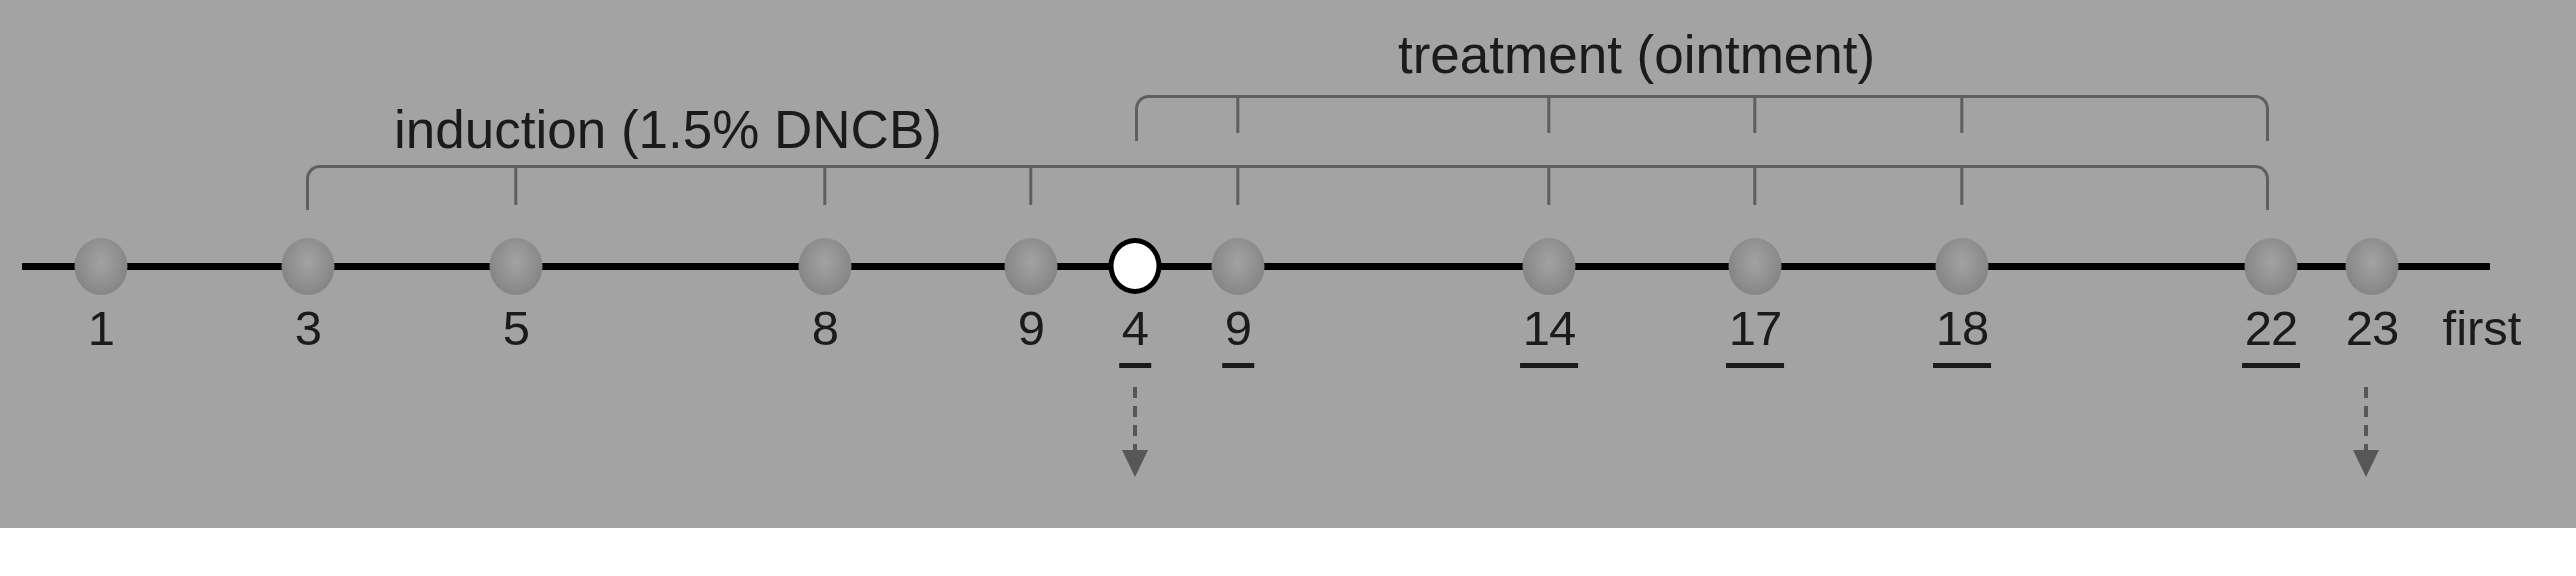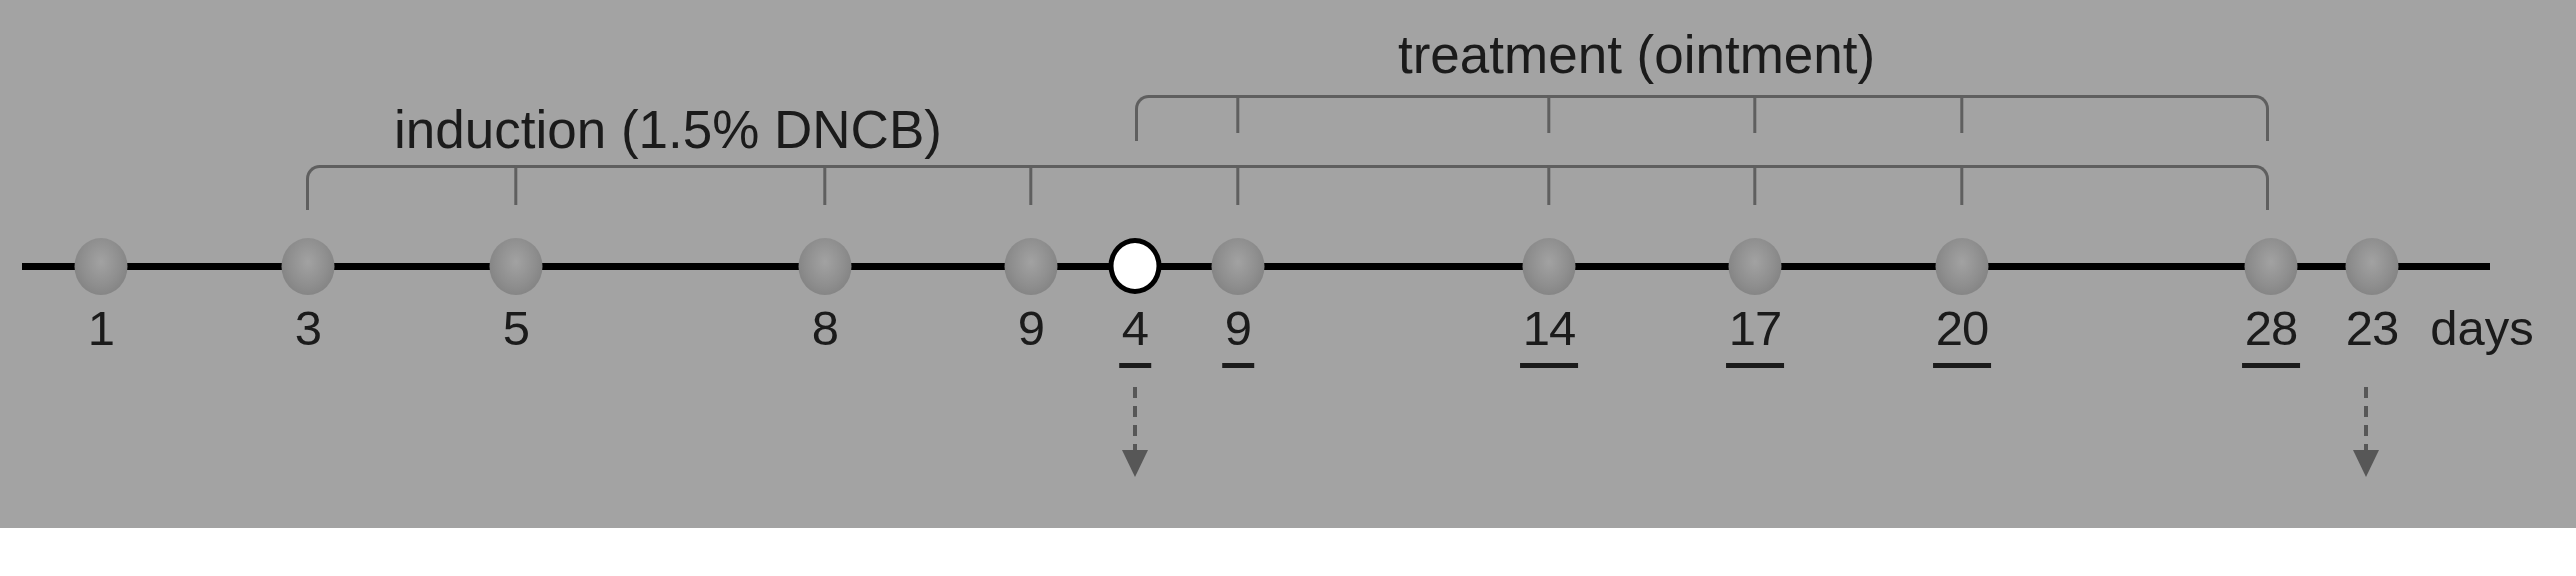--- a/index.html
+++ b/index.html
@@ -118,33 +118,33 @@
       <div class="day-group" style="left: 1549px;">
       <div class="dot"></div>
       <div class="day-label underlined">14</div>
     </div>
       <div class="day-group" style="left: 1755px;">
       <div class="dot"></div>
       <div class="day-label underlined">17</div>
     </div>
       <div class="day-group" style="left: 1962px;">
       <div class="dot"></div>
-      <div class="day-label underlined">20</div>
+      <div class="day-label underlined">18</div>
     </div>
       <div class="day-group" style="left: 2271px;">
       <div class="dot"></div>
-      <div class="day-label underlined">28</div>
+      <div class="day-label underlined">22</div>
     </div>
       <div class="day-group" style="left: 2372px;">
       <div class="dot"></div>
       <div class="day-label">23</div>
     </div>
     </div>
 
-  <div class="axis-unit" style="left: 2482px;">days</div>
+  <div class="axis-unit" style="left: 2482px;">first</div>
 
   <div class="arrow" style="left: 1135px;">
     <div class="arrow-line"></div>
     <div class="arrow-head"></div>
   </div>
 
   <div class="arrow" style="left: 2366px;">
     <div class="arrow-line"></div>
     <div class="arrow-head"></div>
   </div>

